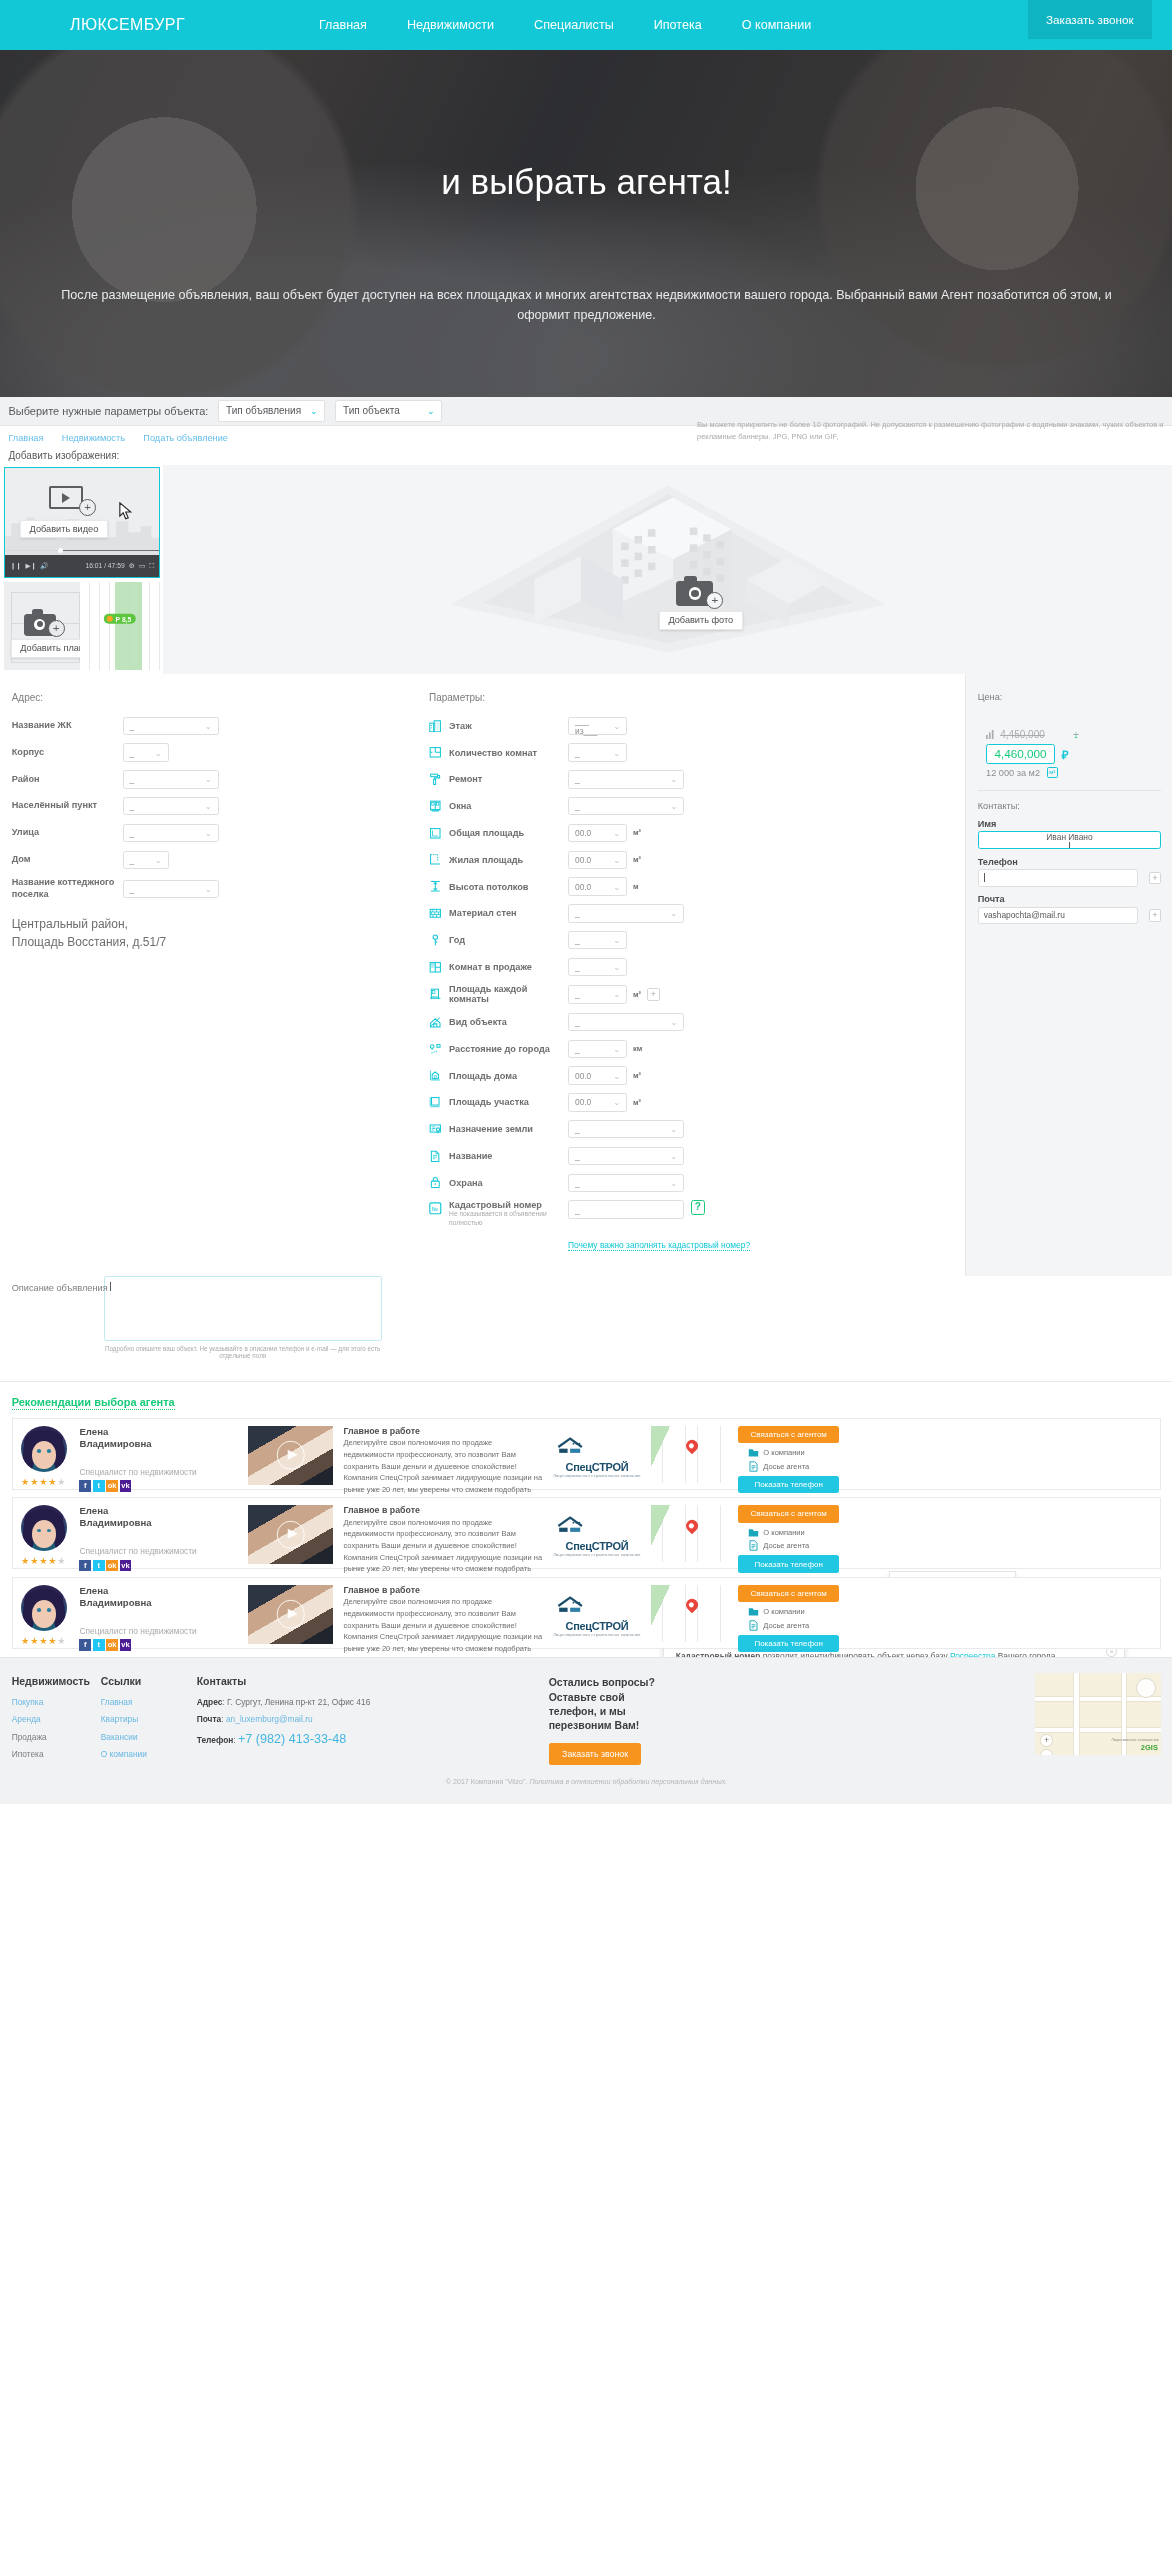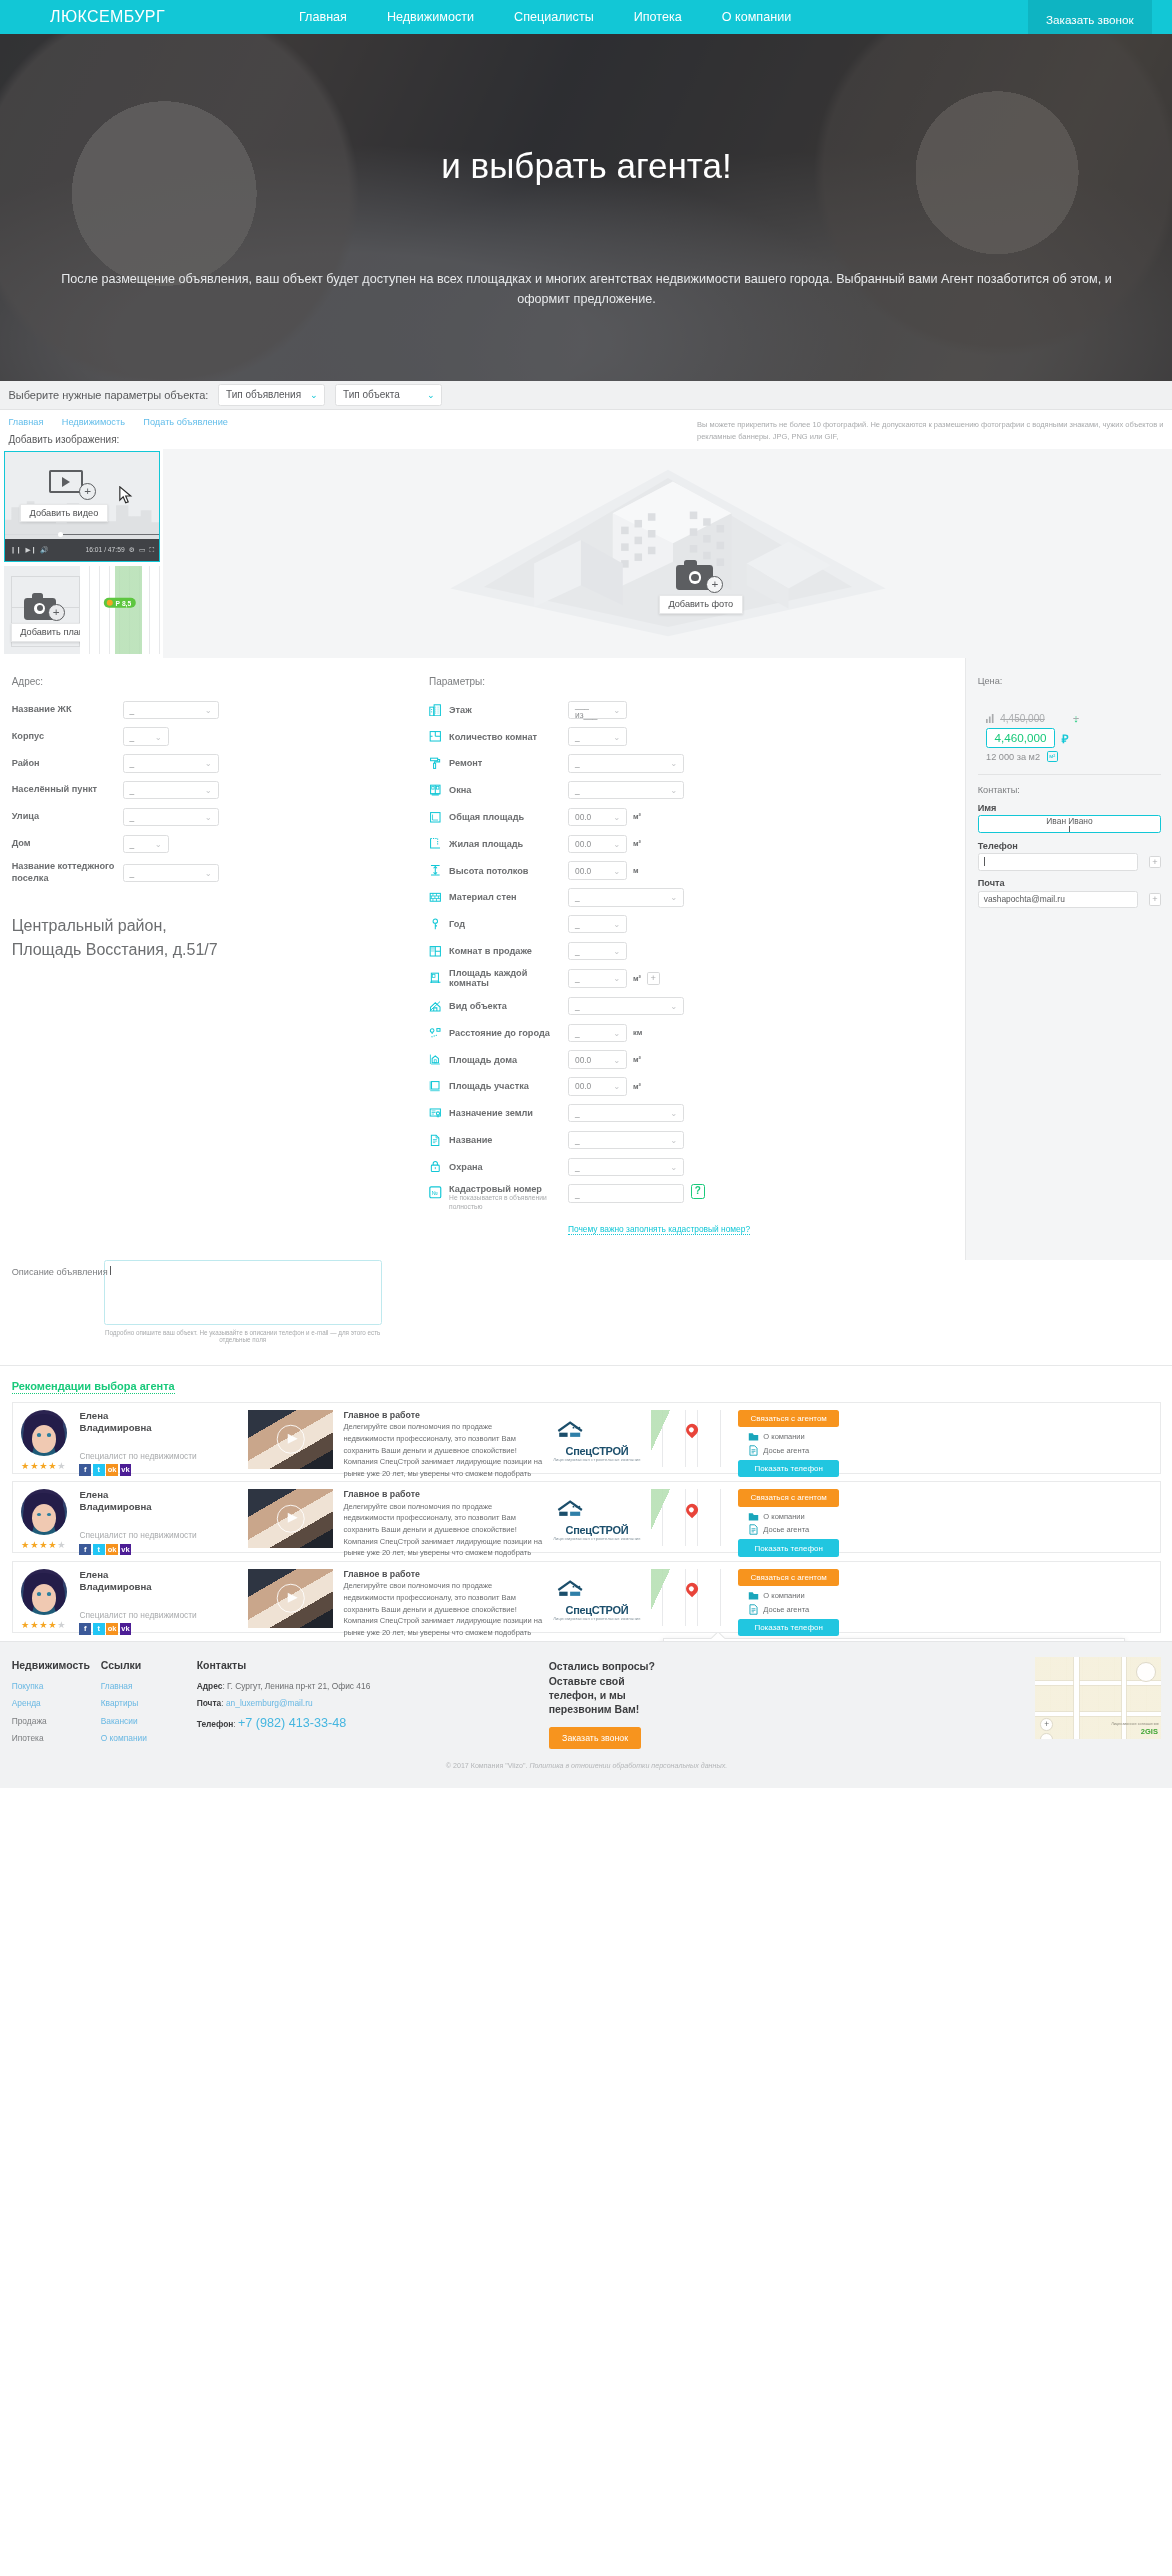--- a/index.html
+++ b/index.html
@@ -5,22 +5,23 @@
   * { box-sizing: border-box; margin:0; padding:0; }
   body {
     width:1173px; background:#fff;
     font-family:"Liberation Sans", sans-serif;
     color:#58595b; -webkit-font-smoothing:antialiased;
   }
   .wrap { width:1173px; position:relative; }
 
   
   .topbar {
-    height:34px; background:#12c7d6; display:flex; align-items:center;
+    height:50px; background:#12c7d6; display:flex; align-items:center;
     position:relative;
+    padding-left:20px;
   }
   .logo {
     margin-left:50px; color:#fff; font-size:16px; letter-spacing:0.4px;
     font-weight:400;
   }
   .nav { display:flex; margin-left:134px; gap:40px; }
   .nav a {
     color:#fff; font-size:12.6px; text-decoration:none;
   }
   .callbtn {
@@ -208,21 +209,21 @@
   }
   .inp {
     height:18.4px; background:#fff; border:0.8px solid #dddedf; border-radius:2.5px;
     display:flex; align-items:center; justify-content:space-between;
     padding:0 5.9px; font-size:8.4px; color:#8d8f91; cursor:pointer;
   }
   .w-lg { width:96px; }
   .w-sm { width:46px; }
   .unit { font-size:7.5px; color:#6c6e70; margin-left:5.9px; font-weight:bold; }
   .addr-text {
-    font-size:16px; color:#6c6e70; line-height:1.5; margin-top:30px;
+    font-size:12px; color:#6c6e70; line-height:1.5; margin-top:15px;
   }
   .picon {
     width:13.4px; height:13.4px; margin-right:6.7px; flex:0 0 13.4px;
     display:flex; align-items:center; justify-content:center;
     color:#12c7d6;
   }
   .picon svg { display:block; }
   .plabel {
     width:119px; font-size:9.2px; font-weight:bold; color:#6c6e70;
   }

